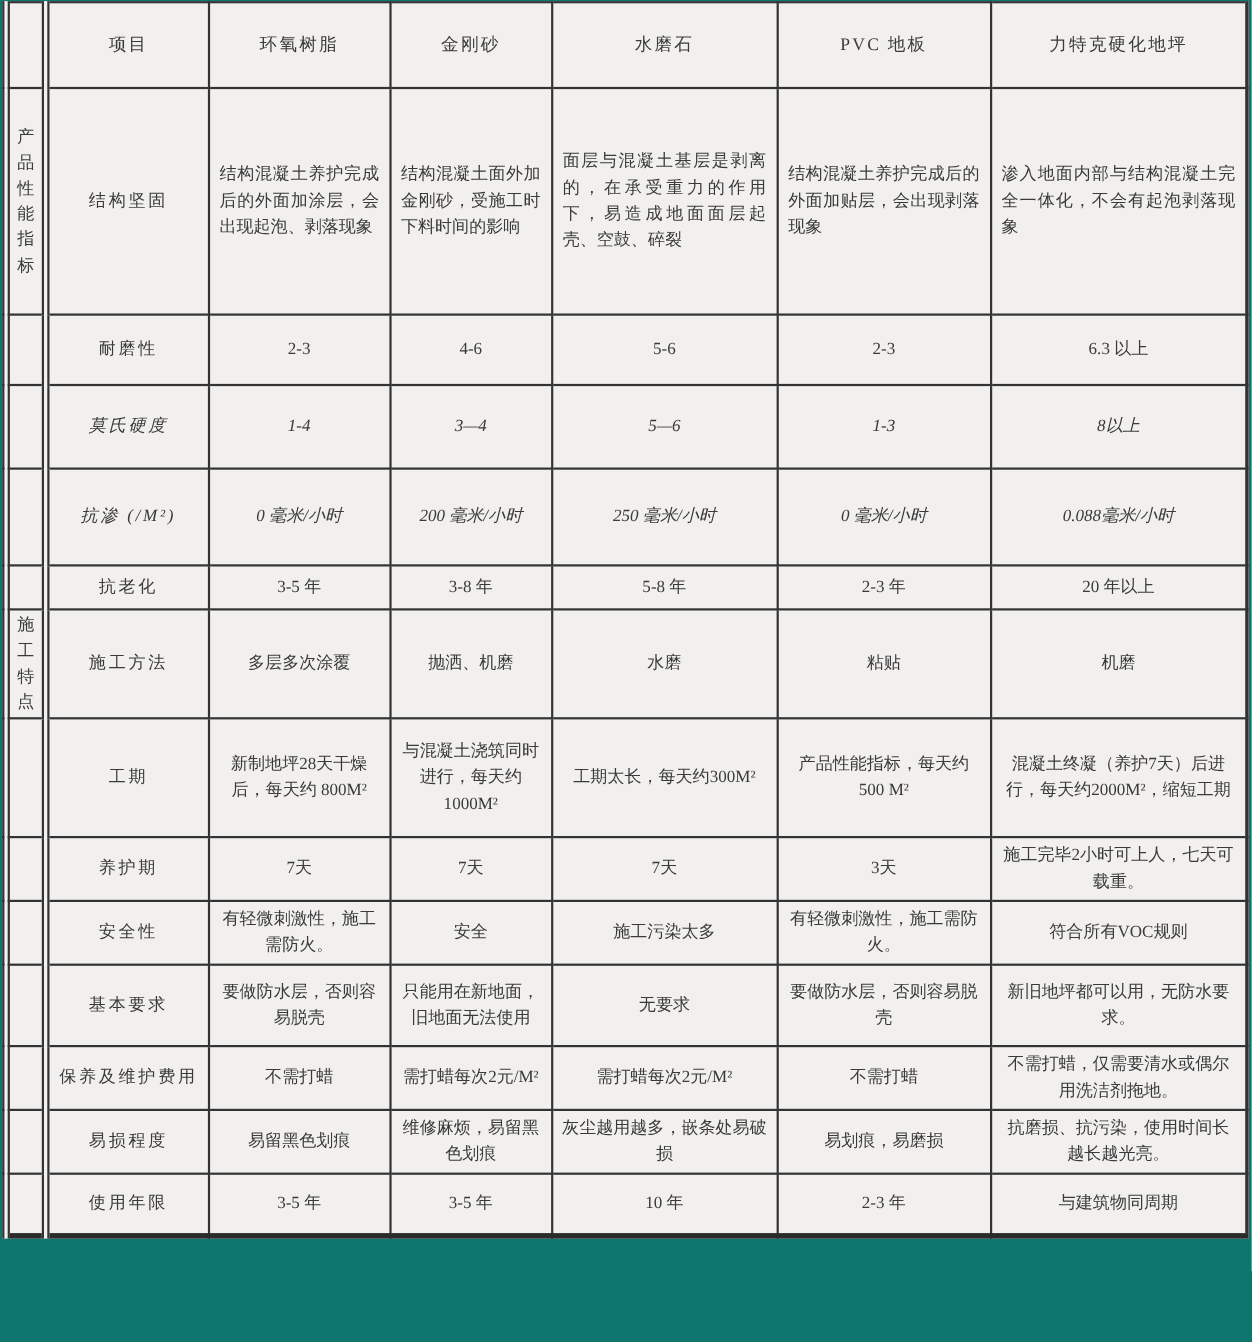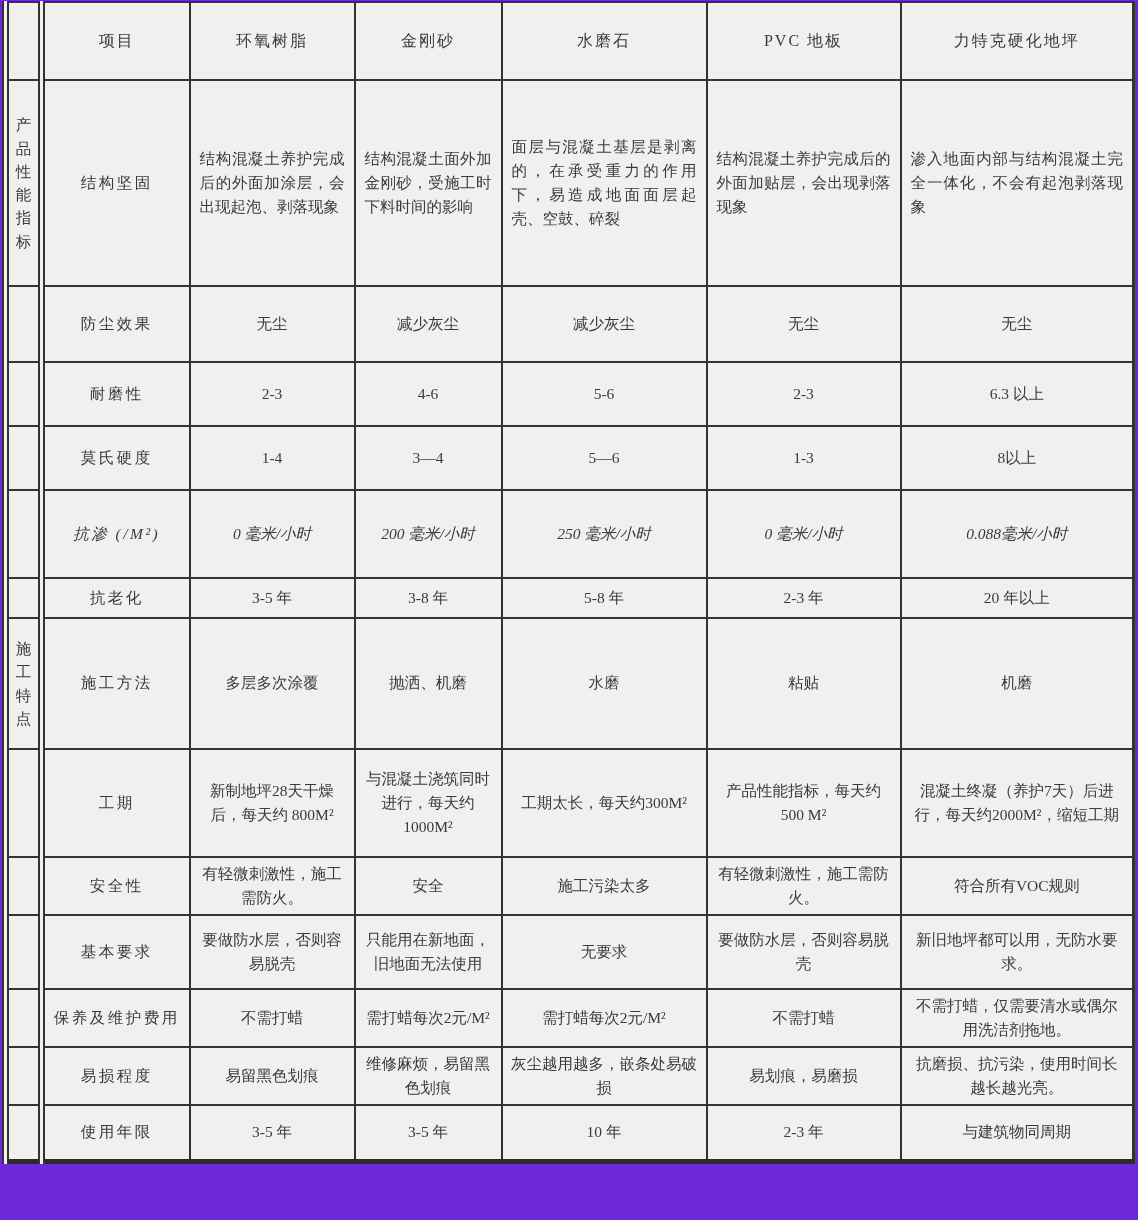--- a/index.html
+++ b/index.html
@@ -5,21 +5,21 @@
   html, body {
     margin: 0;
     padding: 0;
     background: #fafaf8;
     font-family: "Liberation Serif", "DejaVu Serif", serif;
   }
   .page {
     position: relative;
     width: 1138px;
     height: 1220px;
-    background: #6d28d9;
+    background: #0f766e;
     overflow: hidden;
   }
   table.compare {
     border-collapse: collapse;
     table-layout: fixed;
     width: 1128px;
     margin: 1px 0 0 2px;
     color: #3a3a3a;
     background: #f1f0ee;
     border-top: 2px solid #333;
@@ -37,34 +37,34 @@
     line-height: 1.55;
     overflow: hidden;
   }
   .group-cell {
     border-right: 7px double #333;
     padding: 2px;
   }
   .vertical-label {
     display: block;
     width: 1.15em;
-    margin: 16px auto;
+    margin: 0 auto;
     line-height: 1.5;
     font-size: 15.5px;
     letter-spacing: 0;
     word-break: break-all;
     text-align: center;
   }
   .label-cell { letter-spacing: 2.5px; }
   th.col-head { letter-spacing: 2px; font-size: 16px; }
   tr.header { height: 78px; }
   .r0  { height: 206px; }
   .r1  { height: 76px; }
   .r2  { height: 64px; }
-  .r3  { height: 64px; }
+  .r3  { height: 76px; font-style: italic; }
   .r4  { height: 88px; font-style: italic; }
   .r5  { height: 40px; }
   .r6  { height: 96px; font-family: Liberation Serif, serif; }
   .r7  { height: 108px; }
   .r8  { height: 57px; }
   .r9  { height: 50px; }
   .r10 { height: 74px; }
   .r11 { height: 54px; }
   .r12 { height: 54px; }
   .r13 { height: 54px; }
@@ -106,29 +106,20 @@
           <td class="group-cell">
             <span class="vertical-label">产品性能指标</span>
           </td>
           <td class="label-cell">结构坚固</td>
           <td class="data-cell c0">结构混凝土养护完成后的外面加涂层，会出现起泡、剥落现象</td>
           <td class="data-cell c1">结构混凝土面外加金刚砂，受施工时下料时间的影响</td>
           <td class="data-cell c2">面层与混凝土基层是剥离的，在承受重力的作用下，易造成地面面层起壳、空鼓、碎裂</td>
           <td class="data-cell c3">结构混凝土养护完成后的外面加贴层，会出现剥落现象</td>
           <td class="data-cell c4">渗入地面内部与结构混凝土完全一体化，不会有起泡剥落现象</td>
         </tr>
-        <tr class="r1">
-          <td class="group-cell"></td>
-          <td class="label-cell">防尘效果</td>
-          <td class="data-cell c0">无尘</td>
-          <td class="data-cell c1">减少灰尘</td>
-          <td class="data-cell c2">减少灰尘</td>
-          <td class="data-cell c3">无尘</td>
-          <td class="data-cell c4">无尘</td>
-        </tr>
         <tr class="r2">
           <td class="group-cell"></td>
           <td class="label-cell">耐磨性</td>
           <td class="data-cell c0">2-3</td>
           <td class="data-cell c1">4-6</td>
           <td class="data-cell c2">5-6</td>
           <td class="data-cell c3">2-3</td>
           <td class="data-cell c4">6.3 以上</td>
         </tr>
         <tr class="r3">
@@ -171,20 +162,29 @@
         </tr>
         <tr class="r7">
           <td class="group-cell"></td>
           <td class="label-cell">工期</td>
           <td class="data-cell c0">新制地坪28天干燥后，每天约 800M²</td>
           <td class="data-cell c1">与混凝土浇筑同时进行，每天约1000M²</td>
           <td class="data-cell c2">工期太长，每天约300M²</td>
           <td class="data-cell c3">产品性能指标，每天约500 M²</td>
           <td class="data-cell c4">混凝土终凝（养护7天）后进行，每天约2000M²，缩短工期</td>
         </tr>
+        <tr class="r8">
+          <td class="group-cell"></td>
+          <td class="label-cell">养护期</td>
+          <td class="data-cell c0">7天</td>
+          <td class="data-cell c1">7天</td>
+          <td class="data-cell c2">7天</td>
+          <td class="data-cell c3">3天</td>
+          <td class="data-cell c4">施工完毕2小时可上人，七天可载重。</td>
+        </tr>
         <tr class="r9">
           <td class="group-cell"></td>
           <td class="label-cell">安全性</td>
           <td class="data-cell c0">有轻微刺激性，施工需防火。</td>
           <td class="data-cell c1">安全</td>
           <td class="data-cell c2">施工污染太多</td>
           <td class="data-cell c3">有轻微刺激性，施工需防火。</td>
           <td class="data-cell c4">符合所有VOC规则</td>
         </tr>
         <tr class="r10">

